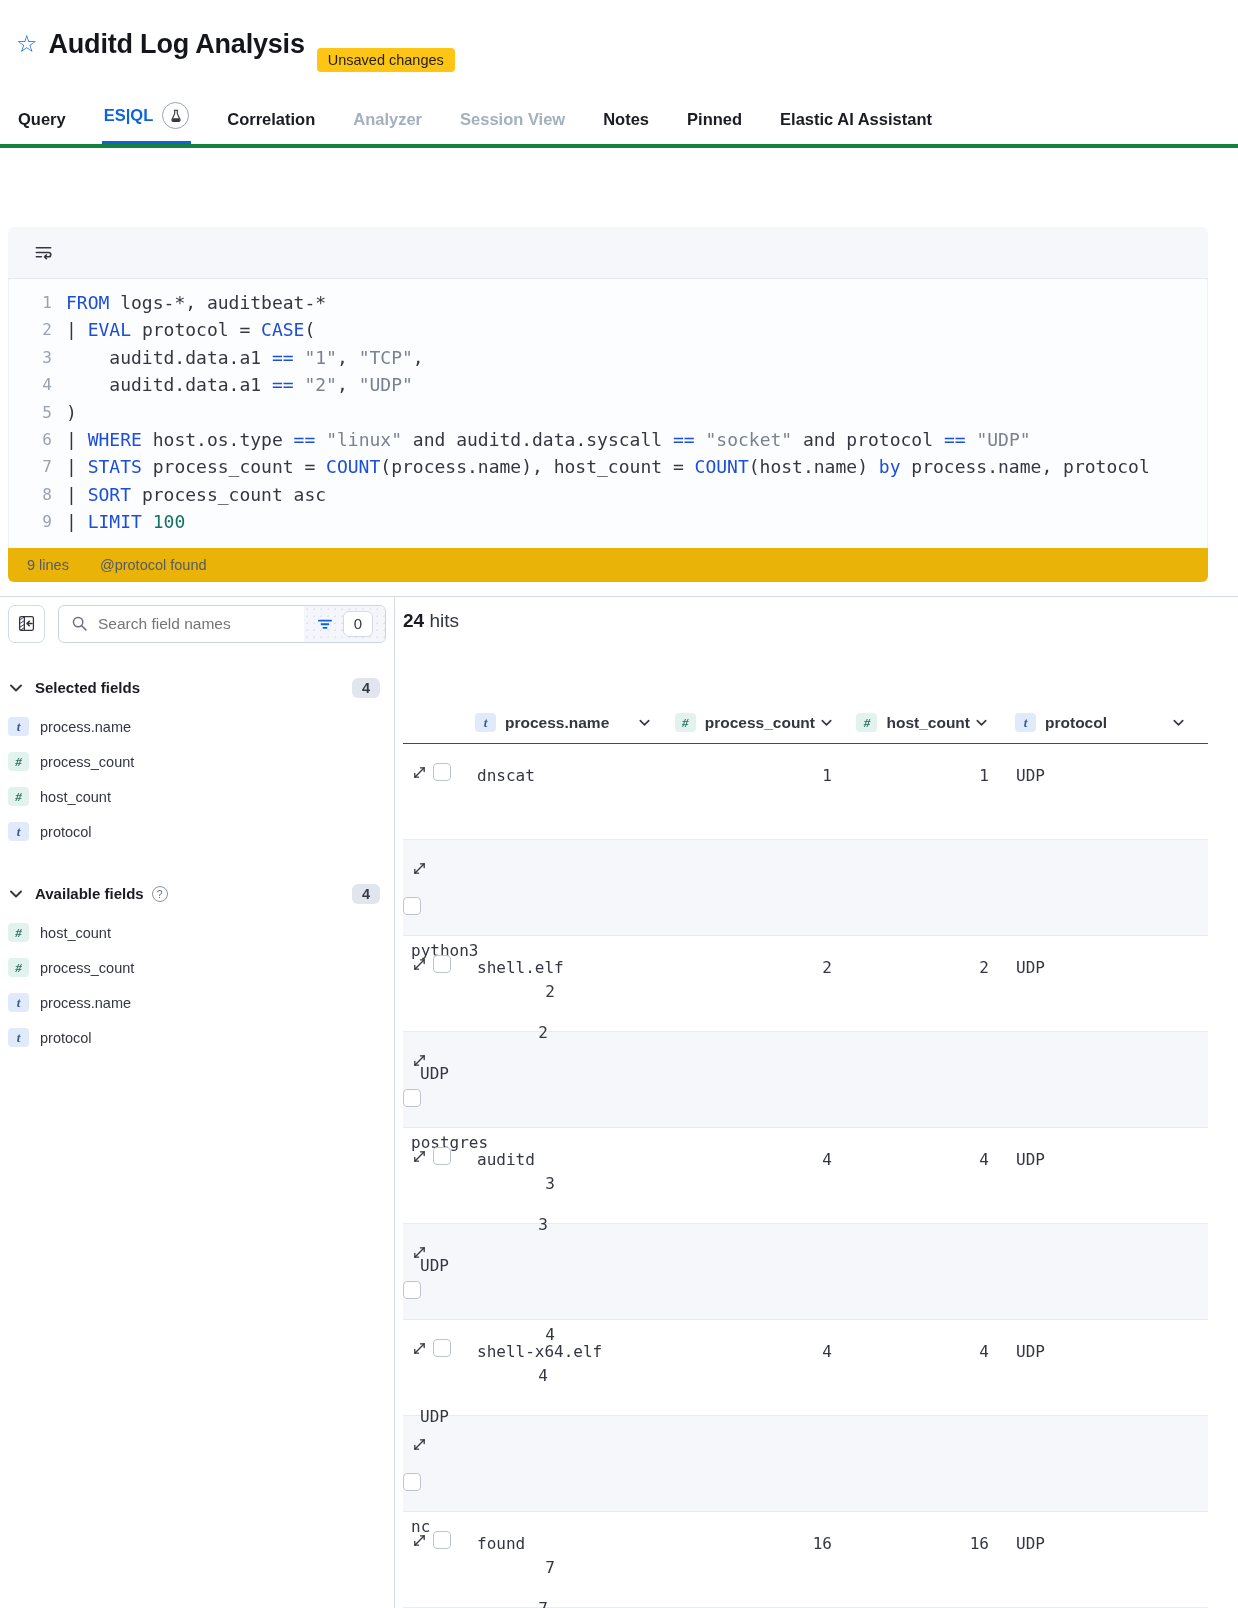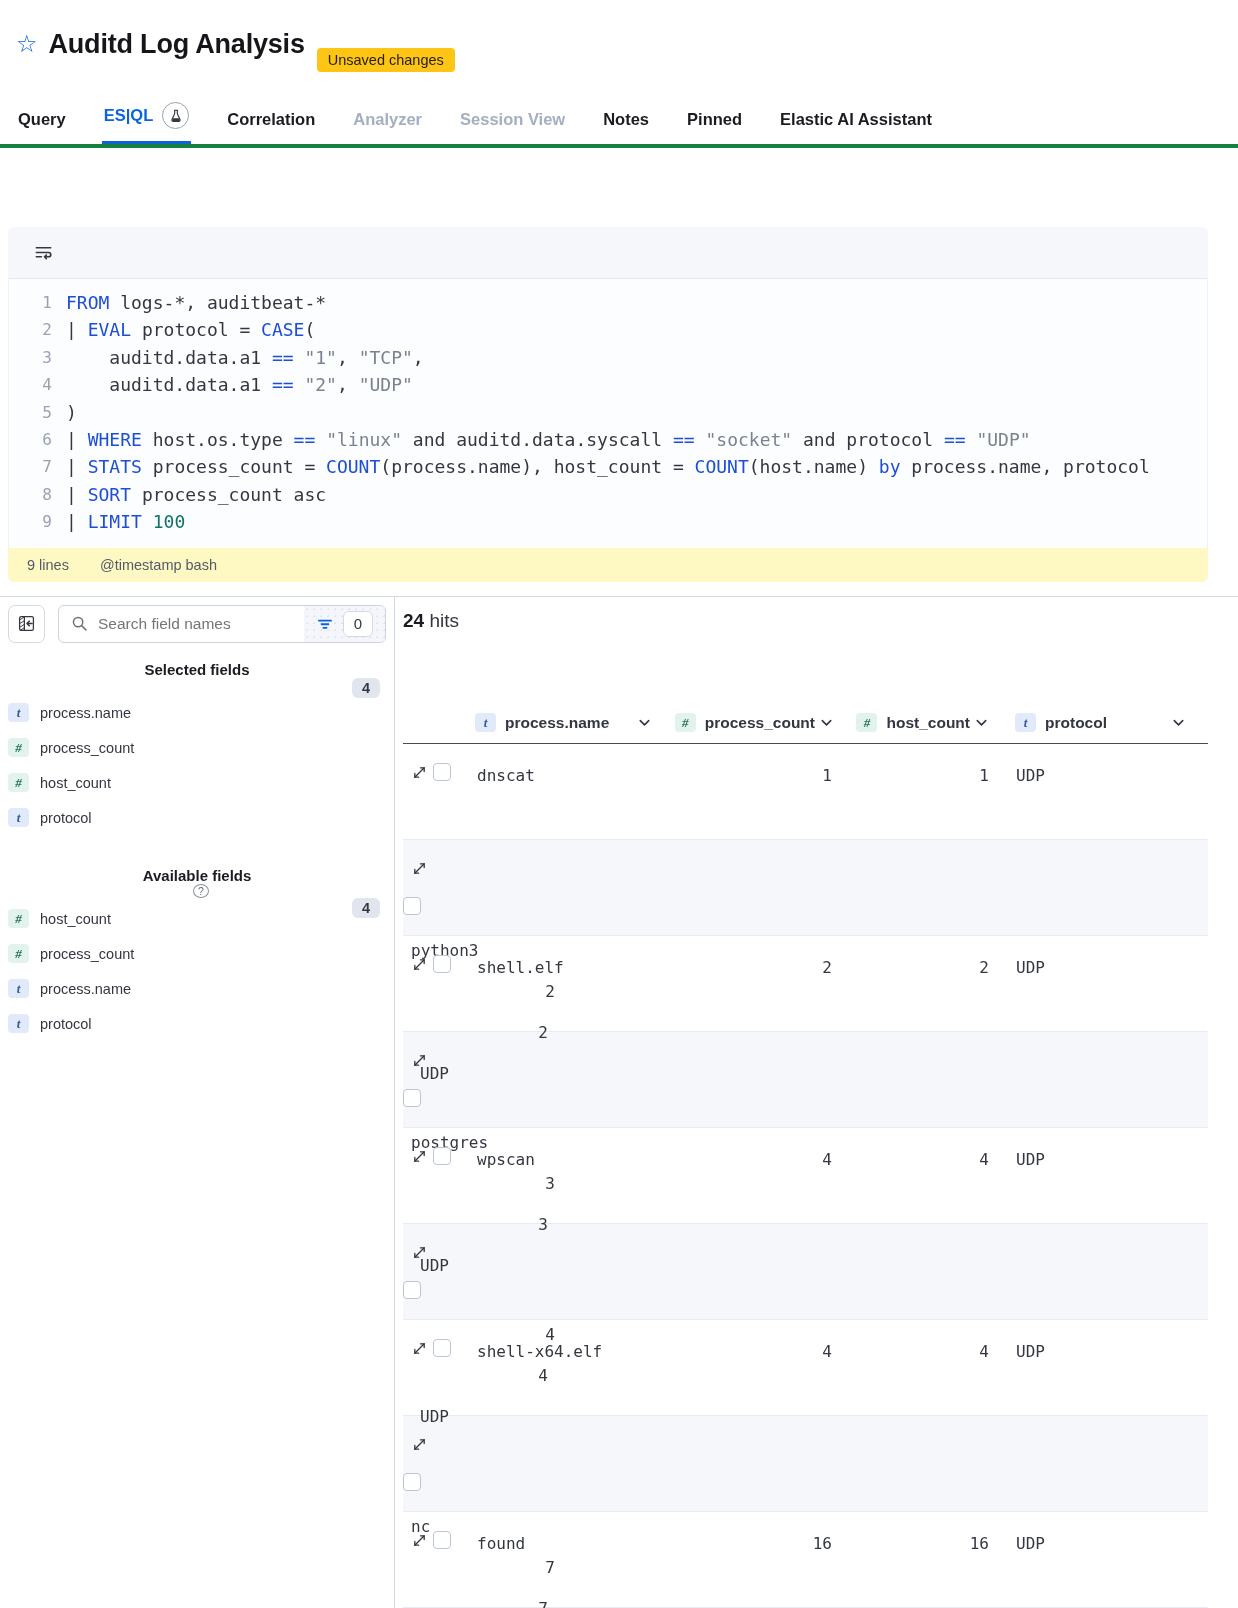--- a/index.html
+++ b/index.html
@@ -44,21 +44,21 @@
     padding:10px 0 12px 0;
   }
   .code-line { display:flex; line-height:27.4px; font-family:"DejaVu Sans Mono", monospace; font-size:18px; }
   .ln { width:43px; text-align:right; color:#98a2b3; font-size:16px; padding-right:0; flex-shrink:0; }
   .code-text { padding-left:14px; white-space:pre; }
   .tok-kw { color:#1d4ed8; }
   .tok-tx { color:#343741; }
   .tok-st { color:#7a828f; }
   .tok-nu { color:#0f7263; }
   .editor-footer {
-    height:34px; background:#fef9c3; border-radius:0 0 6px 6px;
+    height:34px; background:#eab308; border-radius:0 0 6px 6px;
     display:flex; align-items:center; font-size:14.5px; color:#535b68;
   }
   .ef-lines { margin-left:19px; }
   .ef-ts { margin-left:31px; }
 
   
   .content { margin-top:14px; border-top:1px solid #d3dae6; display:flex; height:1043px; overflow:hidden; }
   .sidebar { width:395px; flex-shrink:0; border-right:1px solid #d3dae6; padding:8px 8px 0 8px; }
   .results { flex:1; padding:13px 30px 0 8px; min-width:0; }
 
@@ -80,21 +80,21 @@
   .filter-seg {
     width:81px; height:100%; background:#f4f6fb; display:flex; align-items:center; justify-content:center;
     gap:9px; cursor:pointer; flex-shrink:0;
     background-image:radial-gradient(#dfe5ef 1px, transparent 1px); background-size:7px 7px;
   }
   .filter-count {
     background:#fff; border:1px solid #d3dae6; border-radius:6px; min-width:30px; height:26px;
     display:flex; align-items:center; justify-content:center; font-size:15px; color:#343741;
   }
   .fsection { margin-bottom:34px; }
-  .fsection-header { display:flex; align-items:center; margin-top:18px; height:26px; cursor:pointer;flex-direction:column; }
+  .fsection-header { display:flex; align-items:center; margin-top:32px; height:26px; cursor:pointer; }
   .fsection-header .chev { color:#343741; margin-right:11px; }
   .fsection-label { font-size:15px; font-weight:700; color:#1a1c21; }
   .help-icon {
     width:16px; height:16px; border:1px solid #8b939f; border-radius:50%; color:#69707d;
     font-size:10.5px; display:inline-flex; align-items:center; justify-content:center; margin-left:8px; cursor:pointer;
   }
   .count-badge {
     margin-left:auto; margin-right:6px; background:#e0e5ee; border-radius:6px; padding:2px 10px;
     font-size:14.5px; font-weight:600; color:#343741;
   }
@@ -227,21 +227,21 @@
     <span class="code-text"><span class="tok-tx">| </span><span class="tok-kw">SORT</span><span class="tok-tx"> process_count asc</span></span>
   </div>
 
   <div class="code-line">
     <span class="ln">9</span>
     <span class="code-text"><span class="tok-tx">| </span><span class="tok-kw">LIMIT</span><span class="tok-tx"> </span><span class="tok-nu">100</span></span>
   </div>
 </div>
   <div class="editor-footer">
     <span class="ef-lines">9 lines</span>
-    <span class="ef-ts">@timestamp bash</span>
+    <span class="ef-ts">@protocol found</span>
   </div>
 </div>
 
 <div class="content">
 
   <aside class="sidebar">
     <div class="search-row">
       <button class="collapse-btn">
         <svg width="17" height="17" viewBox="0 0 16 16" fill="none" stroke="#343741" stroke-width="1.2">
           <rect x="1.5" y="1.5" width="13" height="13" rx="1.6"></rect>
@@ -443,21 +443,21 @@
     <div class="cell c-expand">
       <button class="expand-btn">
         <svg width="15" height="15" viewBox="0 0 16 16" fill="none" stroke="currentColor" stroke-width="1.4" stroke-linecap="round" stroke-linejoin="round">
           <path d="M3 13L13 3"></path>
                 <path d="M3 9v4h4"></path>
                 <path d="M13 7V3H9"></path>
         </svg>
       </button>
     </div>
     <div class="cell c-check"><span class="checkbox"></span></div>
-    <div class="cell c-name mono">wpscan</div>
+    <div class="cell c-name mono">auditd</div>
     <div class="cell c-count mono">4</div>
     <div class="cell c-host mono">4</div>
     <div class="cell c-proto mono">UDP</div>
   </div>
 
   <div class="trow stripe">
     <div class="cell c-expand">
       <button class="expand-btn">
         <svg width="15" height="15" viewBox="0 0 16 16" fill="none" stroke="currentColor" stroke-width="1.4" stroke-linecap="round" stroke-linejoin="round">
           <path d="M3 13L13 3"></path>

